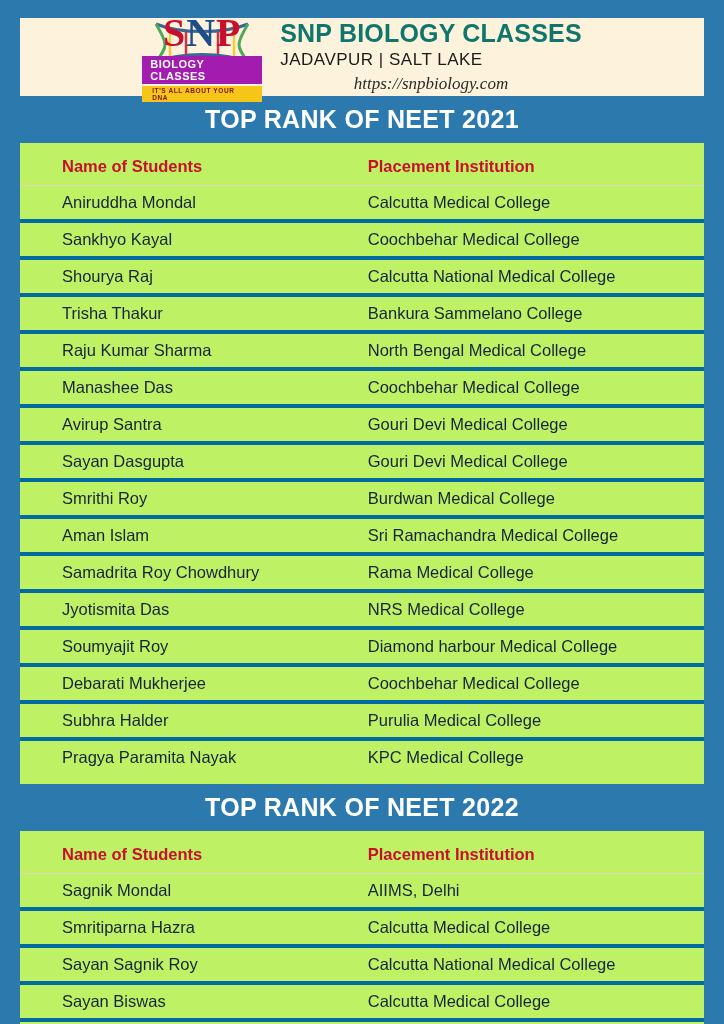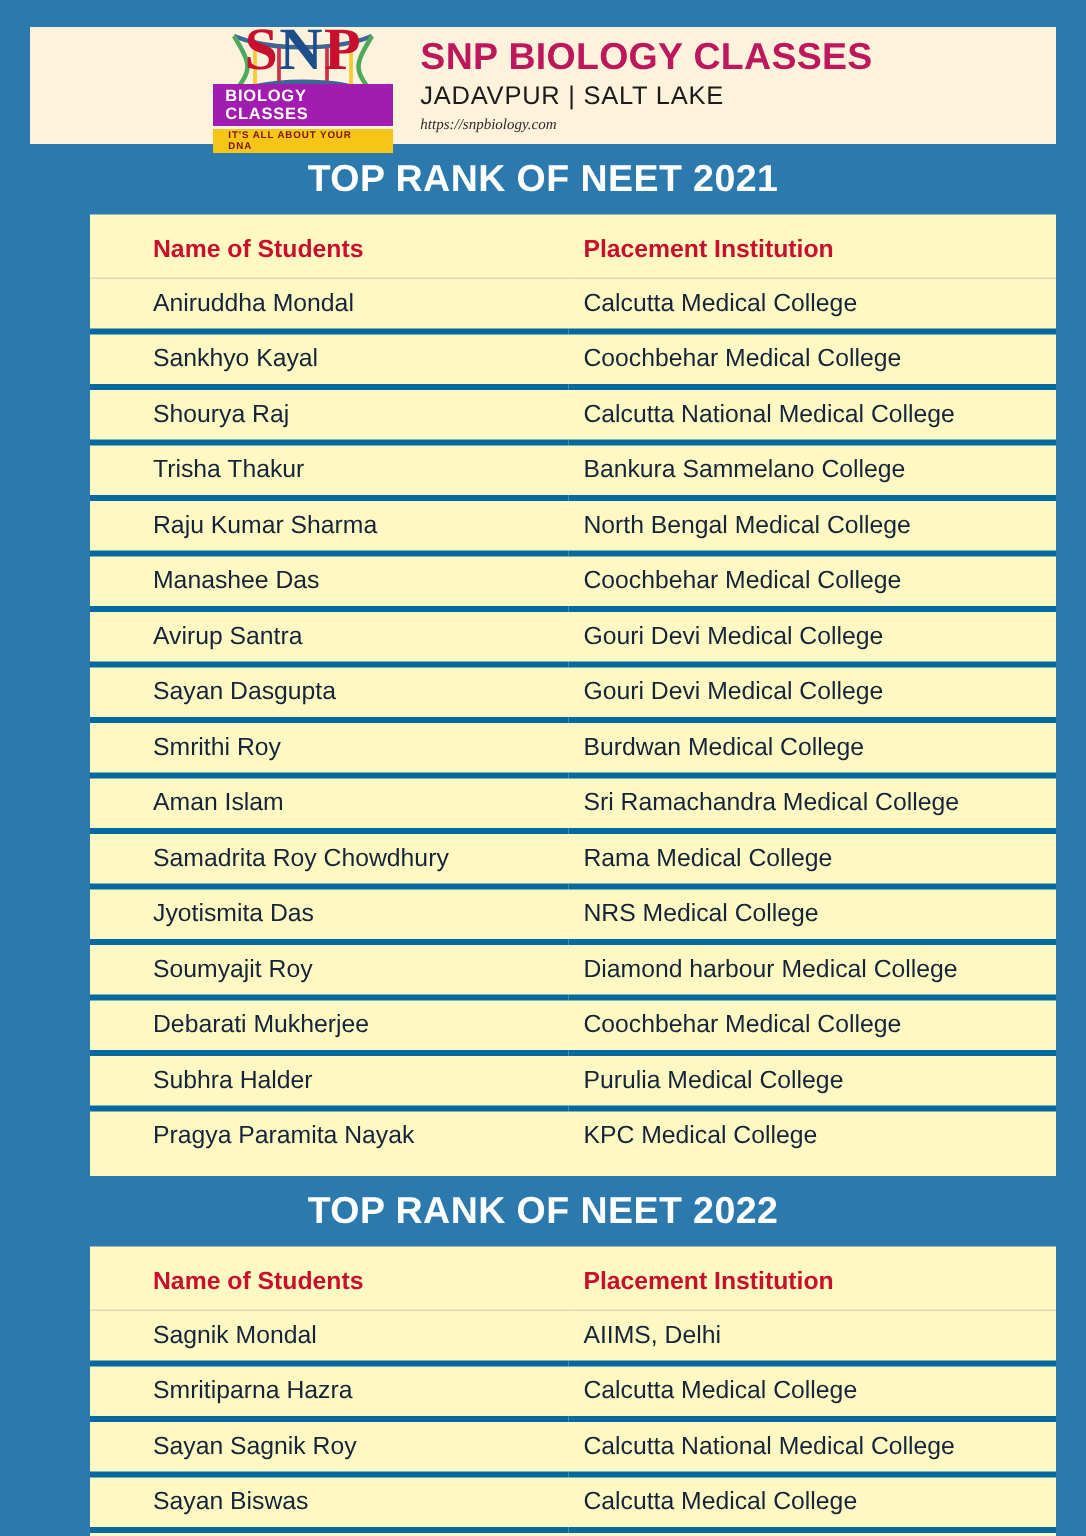--- a/index.html
+++ b/index.html
@@ -81,55 +81,55 @@
     letter-spacing: .6px;
     padding: 1px 10px;
     z-index: 2;
   }
   .brand {
     display: flex;
     flex-direction: column;
     justify-content: center;
   }
   .brand-title {
-    color: #be185d;
+    color: #0f766e;
     font-size: 25px;
     font-weight: bold;
     letter-spacing: .2px;
     line-height: 1.1;
   }
   .brand-sub {
     color: #1b1b1b;
     font-size: 17px;
     letter-spacing: .5px;
     margin-top: 2px;
   }
   .brand-url {
     color: #2a2a2a;
     font-family: "Liberation Serif", serif;
     font-style: italic;
-    font-size: 10px;
+    font-size: 17px;
     margin-top: 4px;
+    text-align: center;
   }
 
   
   .section-title {
     color: #ffffff;
     font-size: 25px;
     font-weight: bold;
     text-align: center;
     letter-spacing: .3px;
     padding: 9px 0 9px 0;
   }
 
   
   .table-card {
-    background: #fef9c3;
+    background: #bef264;
     padding: 6px 0 10px 0;
-    margin-left: 40px;
   }
   table {
     width: 100%;
     border-collapse: collapse;
     table-layout: fixed;
   }
   th, td {
     text-align: left;
     padding: 0;
   }

